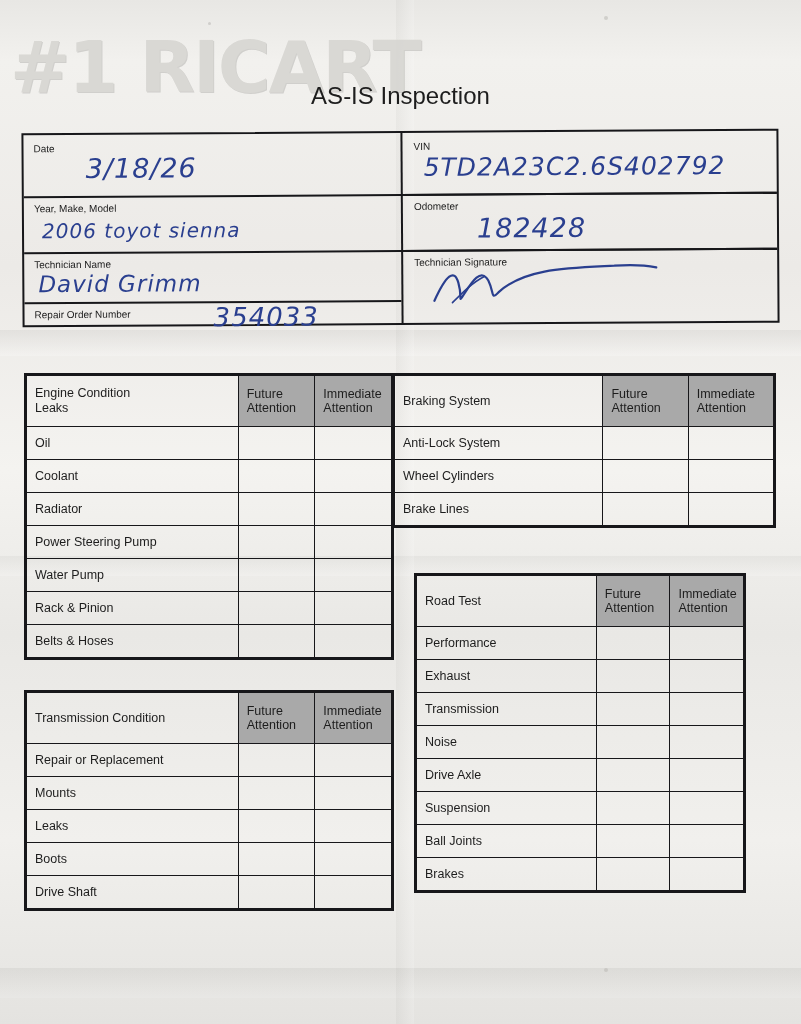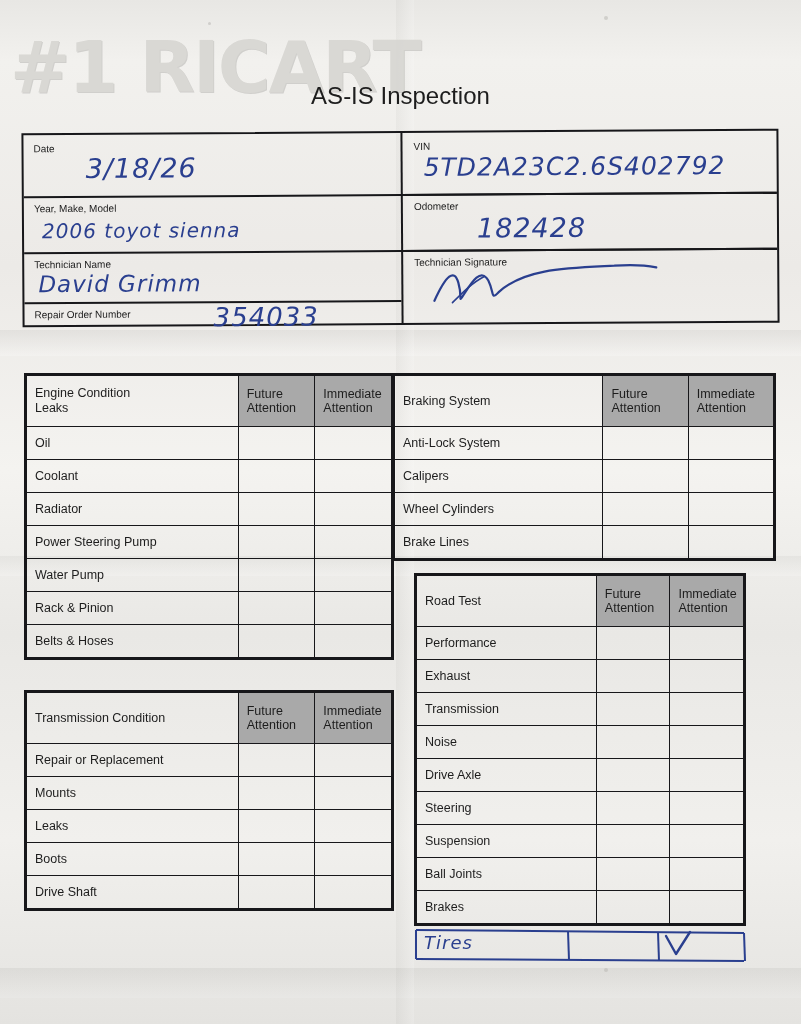--- a/index.html
+++ b/index.html
@@ -394,29 +394,20 @@
         <tr>
             <td>Anti-Lock System</td>
             <td class="mark">
               <span class="check"></span>
             </td>
             <td class="mark">
               <span class="check"></span>
             </td>
           </tr>
         <tr>
-            <td>Calipers</td>
-            <td class="mark">
-              <span class="check"></span>
-            </td>
-            <td class="mark">
-              <span class="check"></span>
-            </td>
-          </tr>
-        <tr>
             <td>Wheel Cylinders</td>
             <td class="mark">
               <span class="check"></span>
             </td>
             <td class="mark">
               <span class="check"></span>
             </td>
           </tr>
         <tr>
             <td>Brake Lines</td>
@@ -489,29 +480,20 @@
         <tr>
             <td>Drive Axle</td>
             <td class="mark">
               <span class="check"></span>
             </td>
             <td class="mark">
               <span class="check"></span>
             </td>
           </tr>
         <tr>
-            <td>Steering</td>
-            <td class="mark">
-              <span class="check"></span>
-            </td>
-            <td class="mark">
-              <span class="check"></span>
-            </td>
-          </tr>
-        <tr>
             <td>Suspension</td>
             <td class="mark">
               <span class="check"></span>
             </td>
             <td class="mark">
               <span class="check"></span>
             </td>
           </tr>
         <tr>
             <td>Ball Joints</td>
@@ -528,26 +510,14 @@
               <span class="check"></span>
             </td>
             <td class="mark">
               <span class="check"></span>
             </td>
           </tr>
       </tbody>
     </table>
   </div>
 
-  <div style="position:absolute; left:414px; top:928px; width:332px; height:30px;">
-    <svg width="332" height="34" style="position:absolute; left:0; top:0;">
-      <line x1="2" y1="2" x2="330" y2="5" stroke="#2a3f8f" stroke-width="2"></line>
-      <line x1="2" y1="31" x2="330" y2="33" stroke="#2a3f8f" stroke-width="2"></line>
-      <line x1="2" y1="2" x2="2" y2="31" stroke="#2a3f8f" stroke-width="2"></line>
-      <line x1="154" y1="3" x2="155" y2="32" stroke="#2a3f8f" stroke-width="2"></line>
-      <line x1="244" y1="4" x2="245" y2="33" stroke="#2a3f8f" stroke-width="2"></line>
-      <line x1="330" y1="5" x2="331" y2="33" stroke="#2a3f8f" stroke-width="2"></line>
-      <path d="M252,8 L262,26 L276,4" stroke="#2a3f8f" stroke-width="2.4" fill="none" stroke-linecap="round" stroke-linejoin="round"></path>
-    </svg>
-    <span class="hand-label" style="position:absolute; left:10px; top:4px;">Tires</span>
-  </div>
 
 </div>
 
 </body></html>

